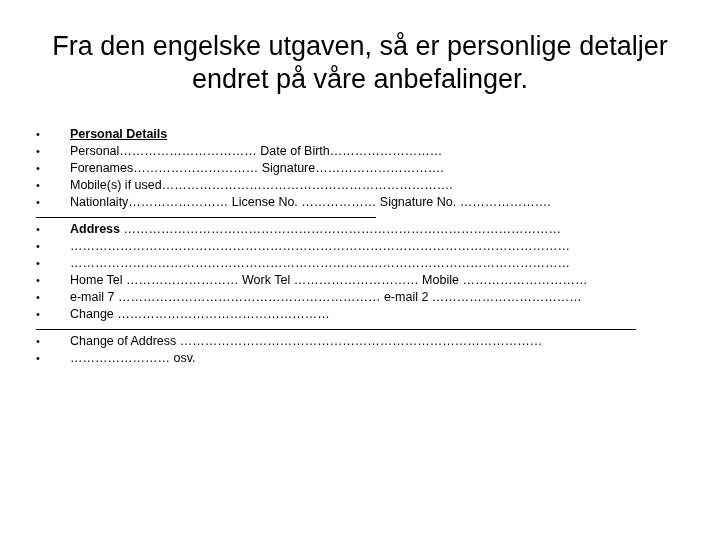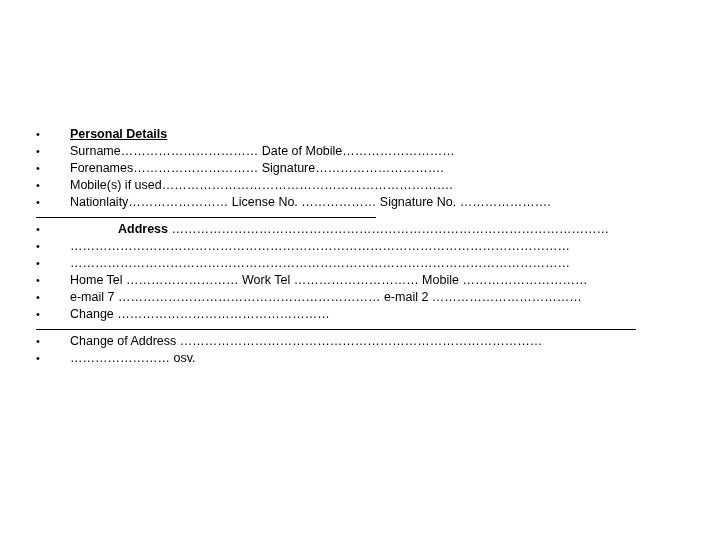--- a/index.html
+++ b/index.html
@@ -70,39 +70,39 @@
     flex: 1 1 auto;
     overflow: hidden;
     white-space: pre;
   }
   .strong-ul {
     font-weight: bold;
     text-decoration: underline;
   }
   .strong {
     font-weight: bold;
-    margin-left: 48px;
   }
 </style>
 </head>
 <body>
 
 <div class="slide">
 
+  <div class="slide-title">Fra den engelske utgaven, så er personlige detaljer endret på våre anbefalinger.</div>
 
   <div class="body-block">
 
     <div class="group">
       <div class="bullet-line">
         <span class="bullet-mark">•</span>
         <span class="bullet-text strong-ul">Personal Details</span>
       </div>
       <div class="bullet-line">
         <span class="bullet-mark">•</span>
-        <span class="bullet-text">Surname…………………………… Date of Mobile………………………</span>
+        <span class="bullet-text">Personal…………………………… Date of Birth………………………</span>
       </div>
       <div class="bullet-line">
         <span class="bullet-mark">•</span>
         <span class="bullet-text">Forenames………………………… Signature………………………….</span>
       </div>
       <div class="bullet-line">
         <span class="bullet-mark">•</span>
         <span class="bullet-text">Mobile(s) if used…………………………………………………………….</span>
       </div>
       <div class="bullet-line">

